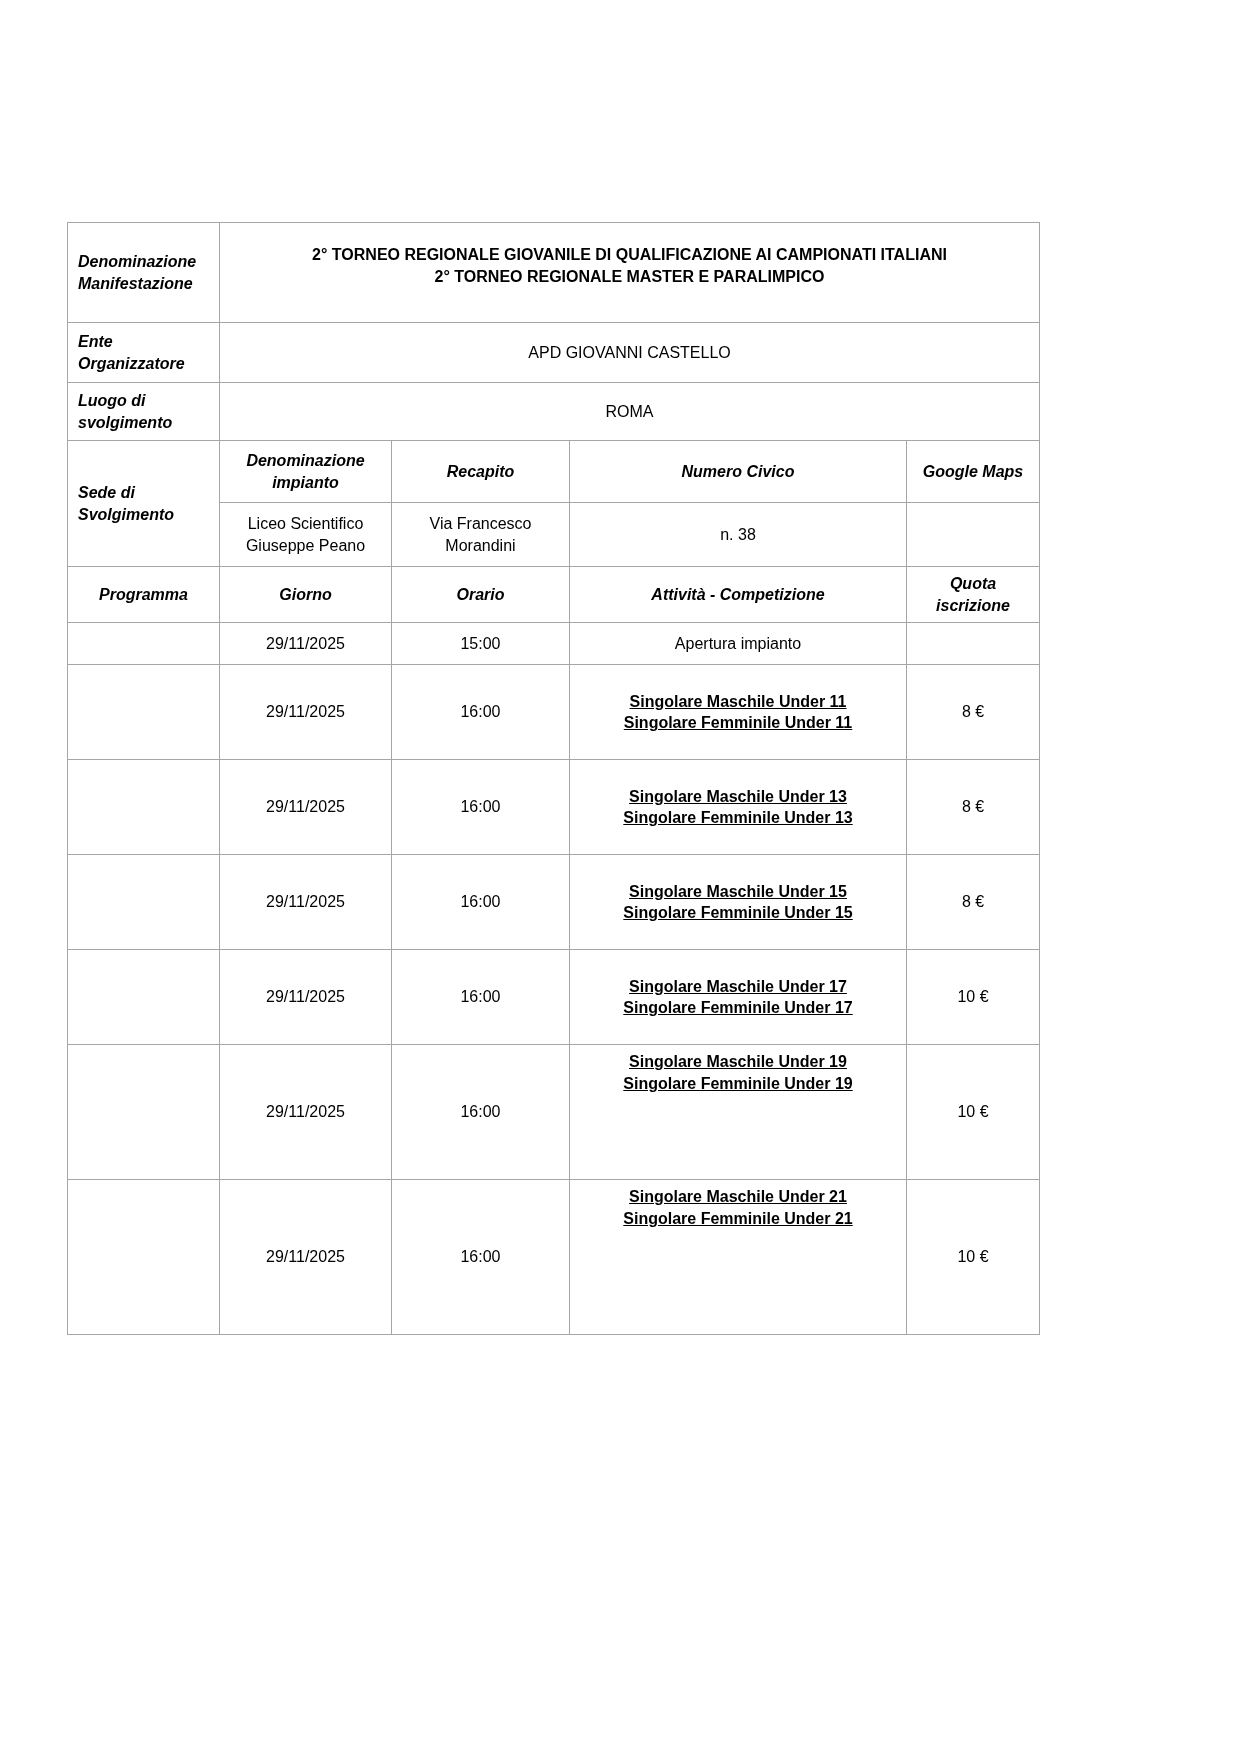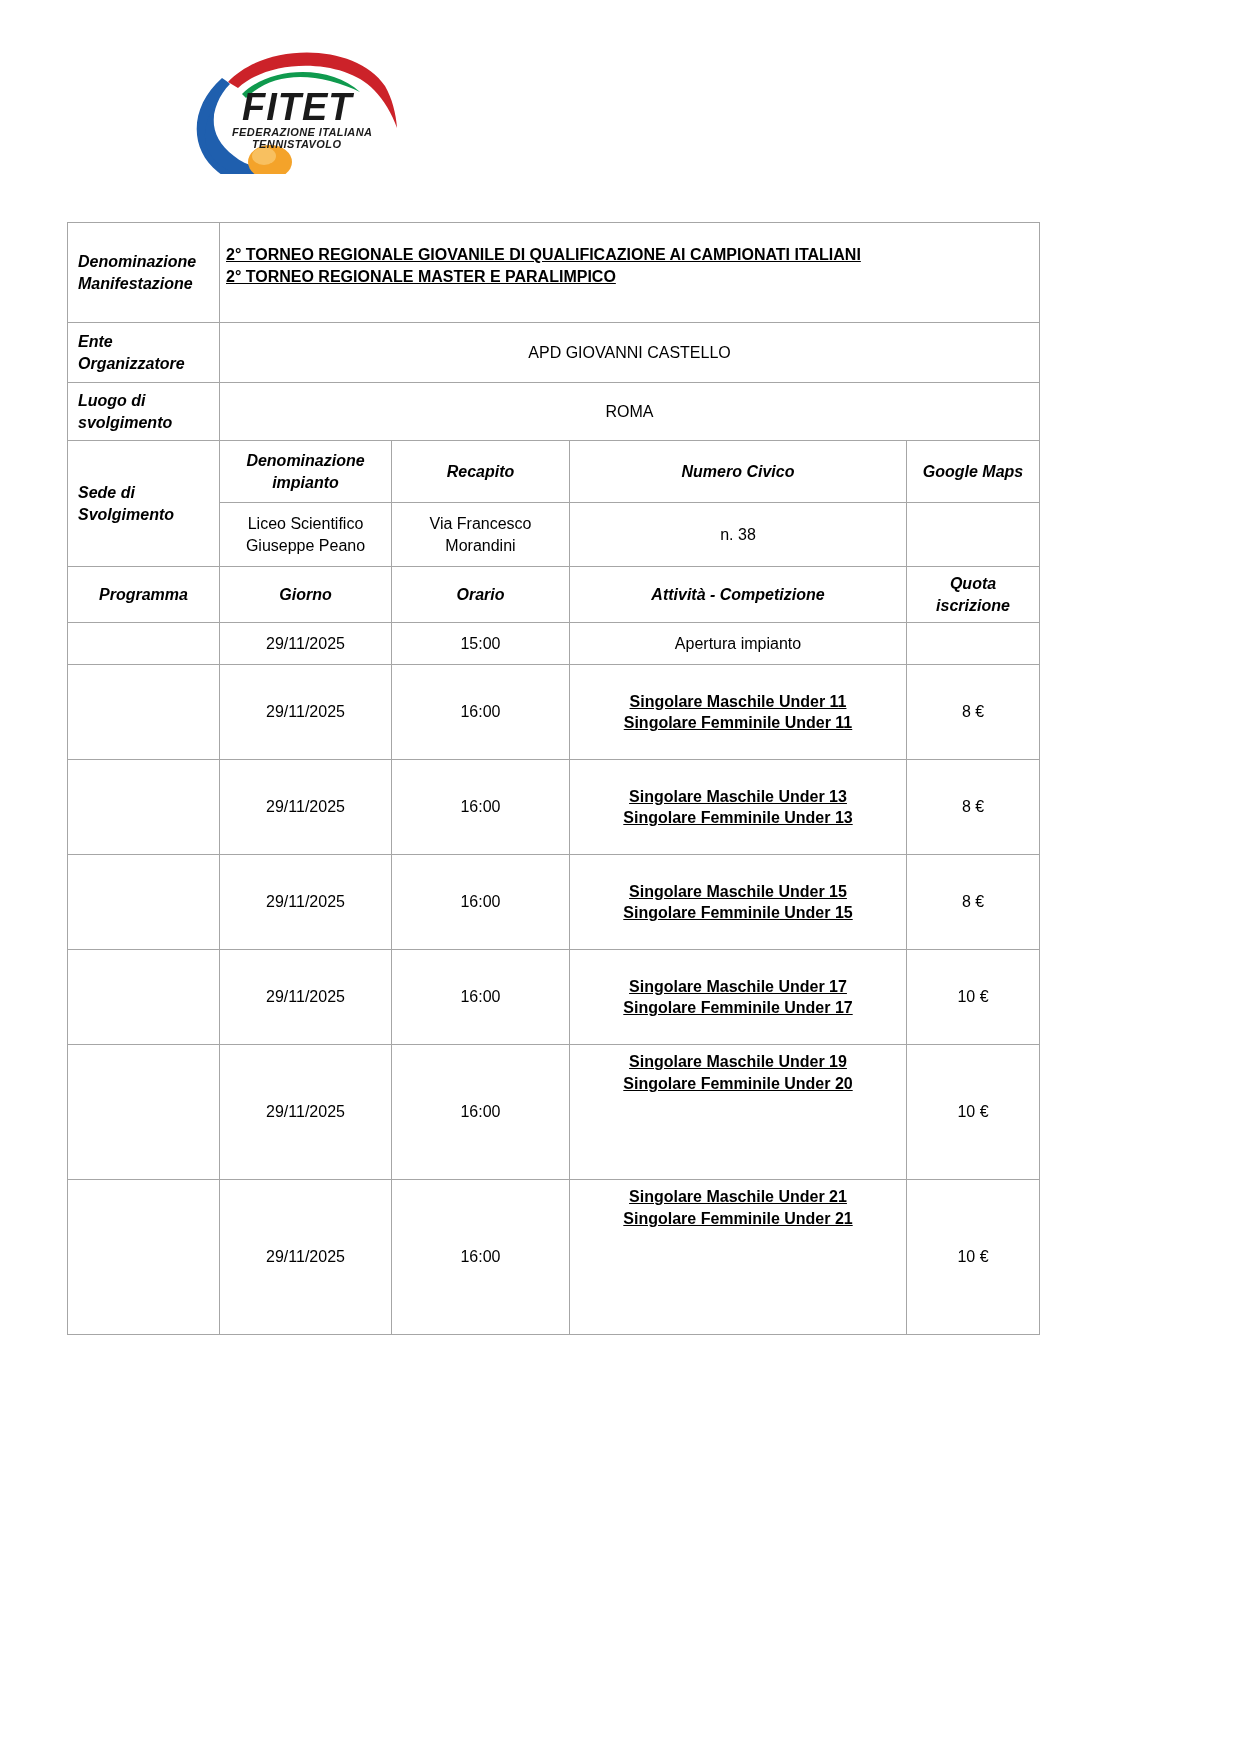--- a/index.html
+++ b/index.html
@@ -80,27 +80,26 @@
     font-weight: bold;
     font-style: italic;
     font-size: 17.5px;
     text-align: center;
   }
   .val-center {
     text-align: center;
     font-size: 18.5px;
   }
   .title-cell {
-    text-align: left;
+    text-align: center;
     font-weight: bold;
     font-size: 18px;
     line-height: 1.45;
     padding-top: 14px !important;
     padding-bottom: 28px !important;
-    text-decoration: underline;
   }
   .subhead {
     text-align: center;
     font-weight: bold;
     font-style: italic;
     font-size: 16.5px;
     line-height: 1.45;
   }
   .comp {
     text-align: center;
@@ -124,43 +123,20 @@
   .r-ev-d td { height: 95px; }
   .r-ev-e td { height: 135px; }
   .r-ev-f td { height: 155px; }
   .no-bottom-border { border-bottom: none !important; }
 </style>
 </head>
 <body>
 
 <div class="page-header">
 
-  <div class="logo-wrap">
-    <svg class="logo-svg" width="260" height="130" viewBox="0 0 260 130" xmlns="http://www.w3.org/2000/svg">
-
-      <path d="M58 38 C 95 -2, 185 -2, 215 42 C 222 54, 226 70, 227 84
-               C 222 70, 214 56, 204 46 C 174 14, 100 14, 68 44 Z" fill="#cc2229"></path>
-
-      <path d="M72 50 C 100 22, 160 20, 190 48 C 182 44, 172 40, 160 37
-               C 126 28, 96 34, 76 54 Z" fill="#0f9a4e"></path>
-
-      <path d="M52 34 C 20 62, 18 104, 48 128 C 60 138, 76 140, 90 136
-               C 72 132, 58 122, 50 108 C 38 86, 42 58, 60 40
-               C 58 38, 55 36, 52 34 Z" fill="#1f5fae"></path>
-      <path d="M40 70 C 28 96, 38 118, 62 128 C 78 134, 96 132, 108 124
-               C 92 126, 76 122, 64 112 C 48 100, 42 86, 44 70 Z" fill="#1f5fae"></path>
-
-      <ellipse cx="100" cy="118" rx="22" ry="17" fill="#f4a32a"></ellipse>
-      <ellipse cx="94" cy="112" rx="12" ry="9" fill="#f8c66a" opacity="0.85"></ellipse>
-
-      <text x="72" y="76" font-family="'Liberation Sans', sans-serif" font-size="38" font-weight="bold" font-style="italic" fill="#1a1a1a" letter-spacing="1">FITET</text>
-      <text x="62" y="92" font-family="'Liberation Sans', sans-serif" font-size="11" font-weight="bold" font-style="italic" fill="#1a1a1a" letter-spacing="0.4">FEDERAZIONE ITALIANA</text>
-      <text x="82" y="104" font-family="'Liberation Sans', sans-serif" font-size="11" font-weight="bold" font-style="italic" fill="#1a1a1a" letter-spacing="0.4">TENNISTAVOLO</text>
-    </svg>
-  </div>
 
 </div>
 
 <div class="sheet">
   <table class="main">
     <colgroup>
       <col class="c-label">
         <col class="c-giorno">
         <col class="c-orario">
       <col class="c-att">
@@ -284,21 +260,21 @@
         </td>
         <td class="val-center">10 €</td>
       </tr>
 
       <tr class="r-ev-e">
         <td></td>
         <td class="val-center">29/11/2025</td>
         <td class="val-center">16:00</td>
         <td class="comp" style="vertical-align:top; ">
           <span class="comp-block">Singolare Maschile Under 19</span>
-          <span class="comp-block">Singolare Femminile Under 20</span>
+          <span class="comp-block">Singolare Femminile Under 19</span>
         </td>
         <td class="val-center">10 €</td>
       </tr>
 
       <tr class="r-ev-f">
         <td></td>
         <td class="val-center">29/11/2025</td>
         <td class="val-center">16:00</td>
         <td class="comp" style="vertical-align:top; ">
           <span class="comp-block">Singolare Maschile Under 21</span>

